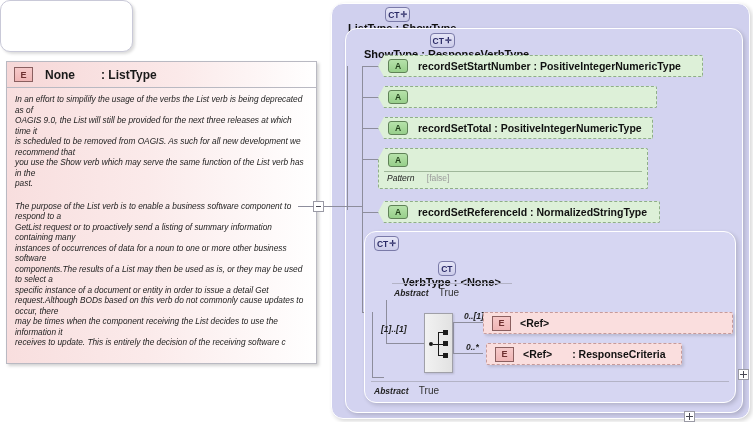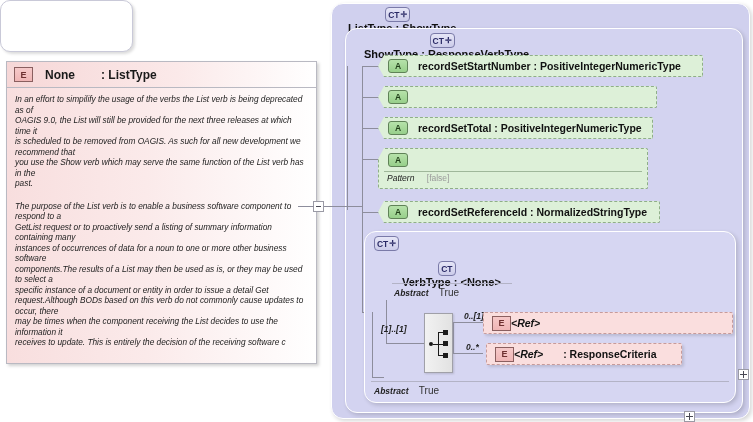--- a/index.html
+++ b/index.html
@@ -132,21 +132,21 @@
   .ref-row{
     position:absolute;height:22px;
     background:#fadede;
     border:1px dashed #c79b9b;
     border-radius:2px;
     display:flex;align-items:center;
     box-shadow:2px 2px 3px rgba(0,0,0,.13);
     box-sizing:border-box;
     padding-left:8px;
   }
-  .ref-text{font-size:10.5px;font-weight:bold;color:#111;white-space:nowrap;font-style:italic;}
+  .ref-text{margin-left:9px;font-size:10.5px;font-weight:bold;color:#111;white-space:nowrap;}
   .ref-type{margin-left:20px;font-size:10.5px;font-weight:bold;color:#111;white-space:nowrap;}
   .plus-btn{
     width:11px;height:11px;border:1px solid #9a9aa5;background:#fff;
     box-sizing:border-box;position:relative;flex:none;
   }
   .plus-btn:before{content:"";position:absolute;left:4px;top:1px;width:1px;height:7px;background:#4a4a55;}
   .plus-btn:after{content:"";position:absolute;left:1px;top:4px;width:7px;height:1px;background:#4a4a55;}
 
   
   .abstract-row{position:absolute;font-size:8.5px;white-space:nowrap;}

